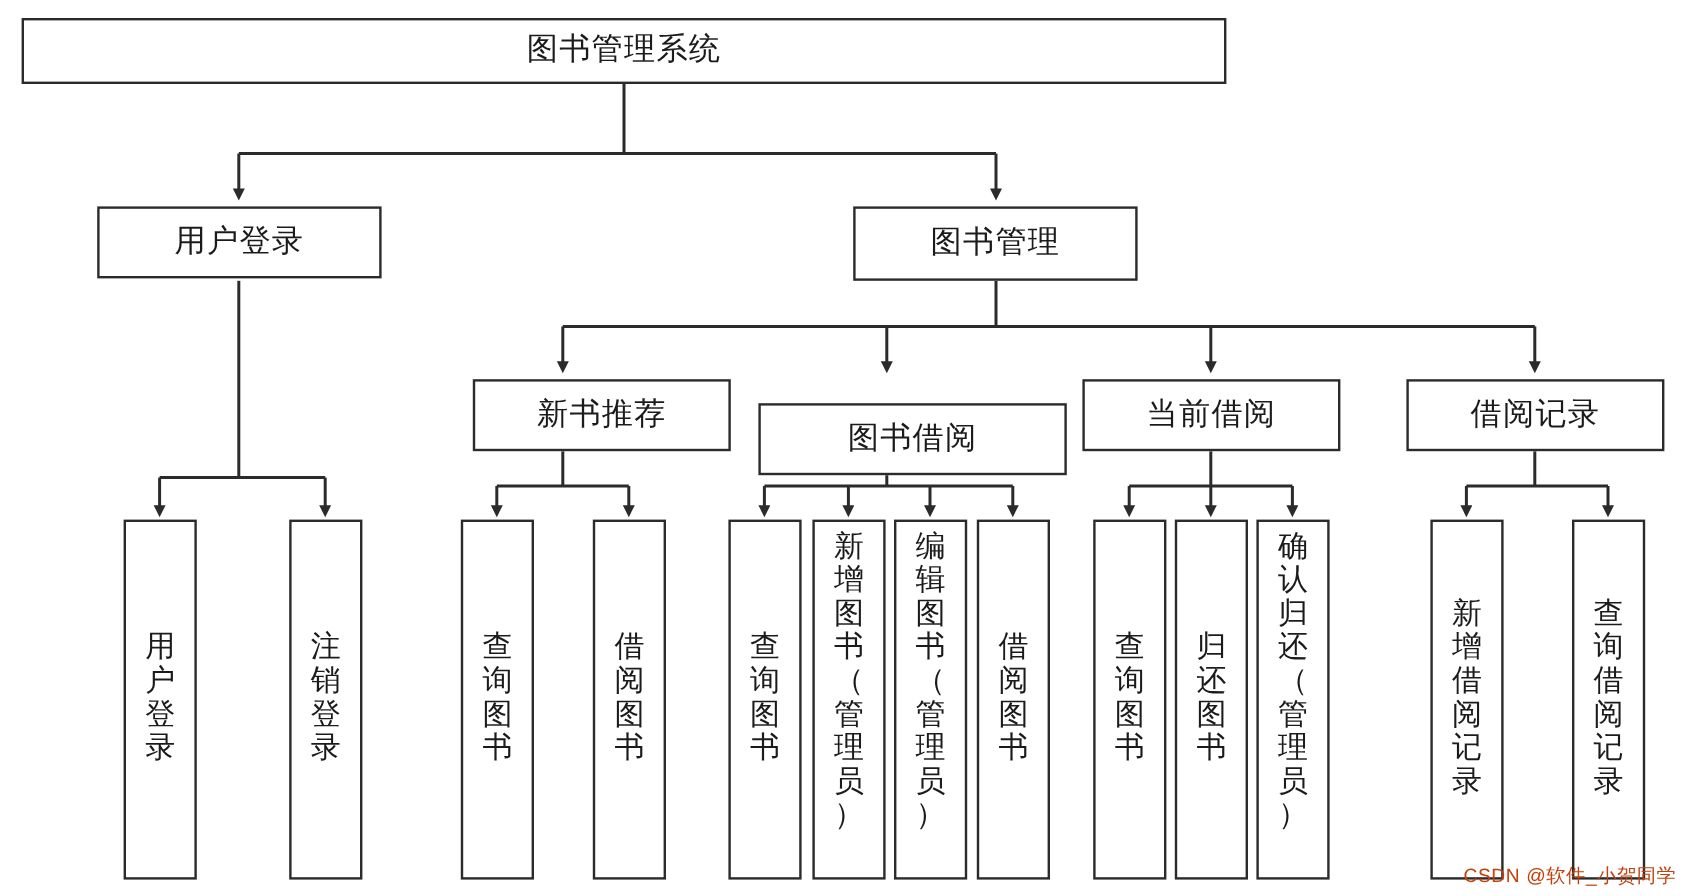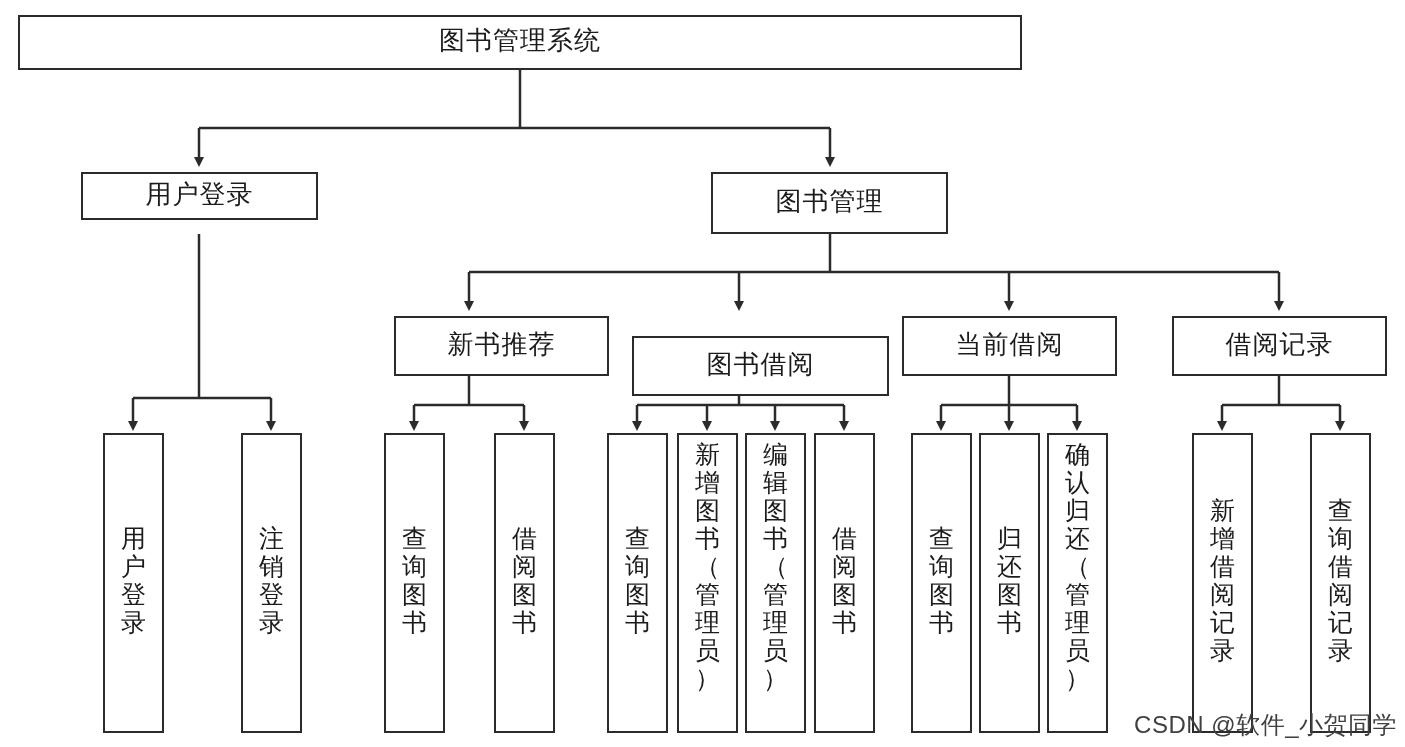--- a/index.html
+++ b/index.html
@@ -55,22 +55,22 @@
     white-space: pre-line;
   }
   .node.vertical.centered {
     align-items: center;
     padding-top: 0;
   }
   .watermark {
     position: absolute;
     right: 8px;
     bottom: 6px;
-    font-size: 24px;
-    color: #404040;
+    font-size: 16px;
+    color: #c2410c;
     letter-spacing: 0.5px;
     white-space: nowrap;
   }
 </style>
 </head>
 <body>
 
 <div id="canvas">
 
   <svg id="wires" viewBox="0 0 1405 747">
@@ -120,21 +120,21 @@
       <path d="M1222,405 L1340,405"></path>
       <path d="M1222,405 L1222,422" marker-end="url(#arrow)"></path>
       <path d="M1340,405 L1340,422" marker-end="url(#arrow)"></path>
     </g>
   </svg>
 
   <div class="node horizontal" style="left:18px; top:15px; width:1004px; height:55px;">
     <span>图书管理系统</span>
   </div>
 
-  <div class="node horizontal" style="left:81px; top:172px; width:237px; height:48px;">
+  <div class="node horizontal" style="left:81px; top:172px; width:237px; height:60px;">
     <span>用户登录</span>
   </div>
   <div class="node horizontal" style="left:711px; top:172px; width:237px; height:62px;">
     <span>图书管理</span>
   </div>
 
   <div class="node horizontal" style="left:362px; top:316px; width:215px; height:60px;margin-left:32px;">
     <span>新书推荐</span>
   </div>
   <div class="node horizontal" style="left:632px; top:316px; width:257px; height:60px;margin-top:20px;">

